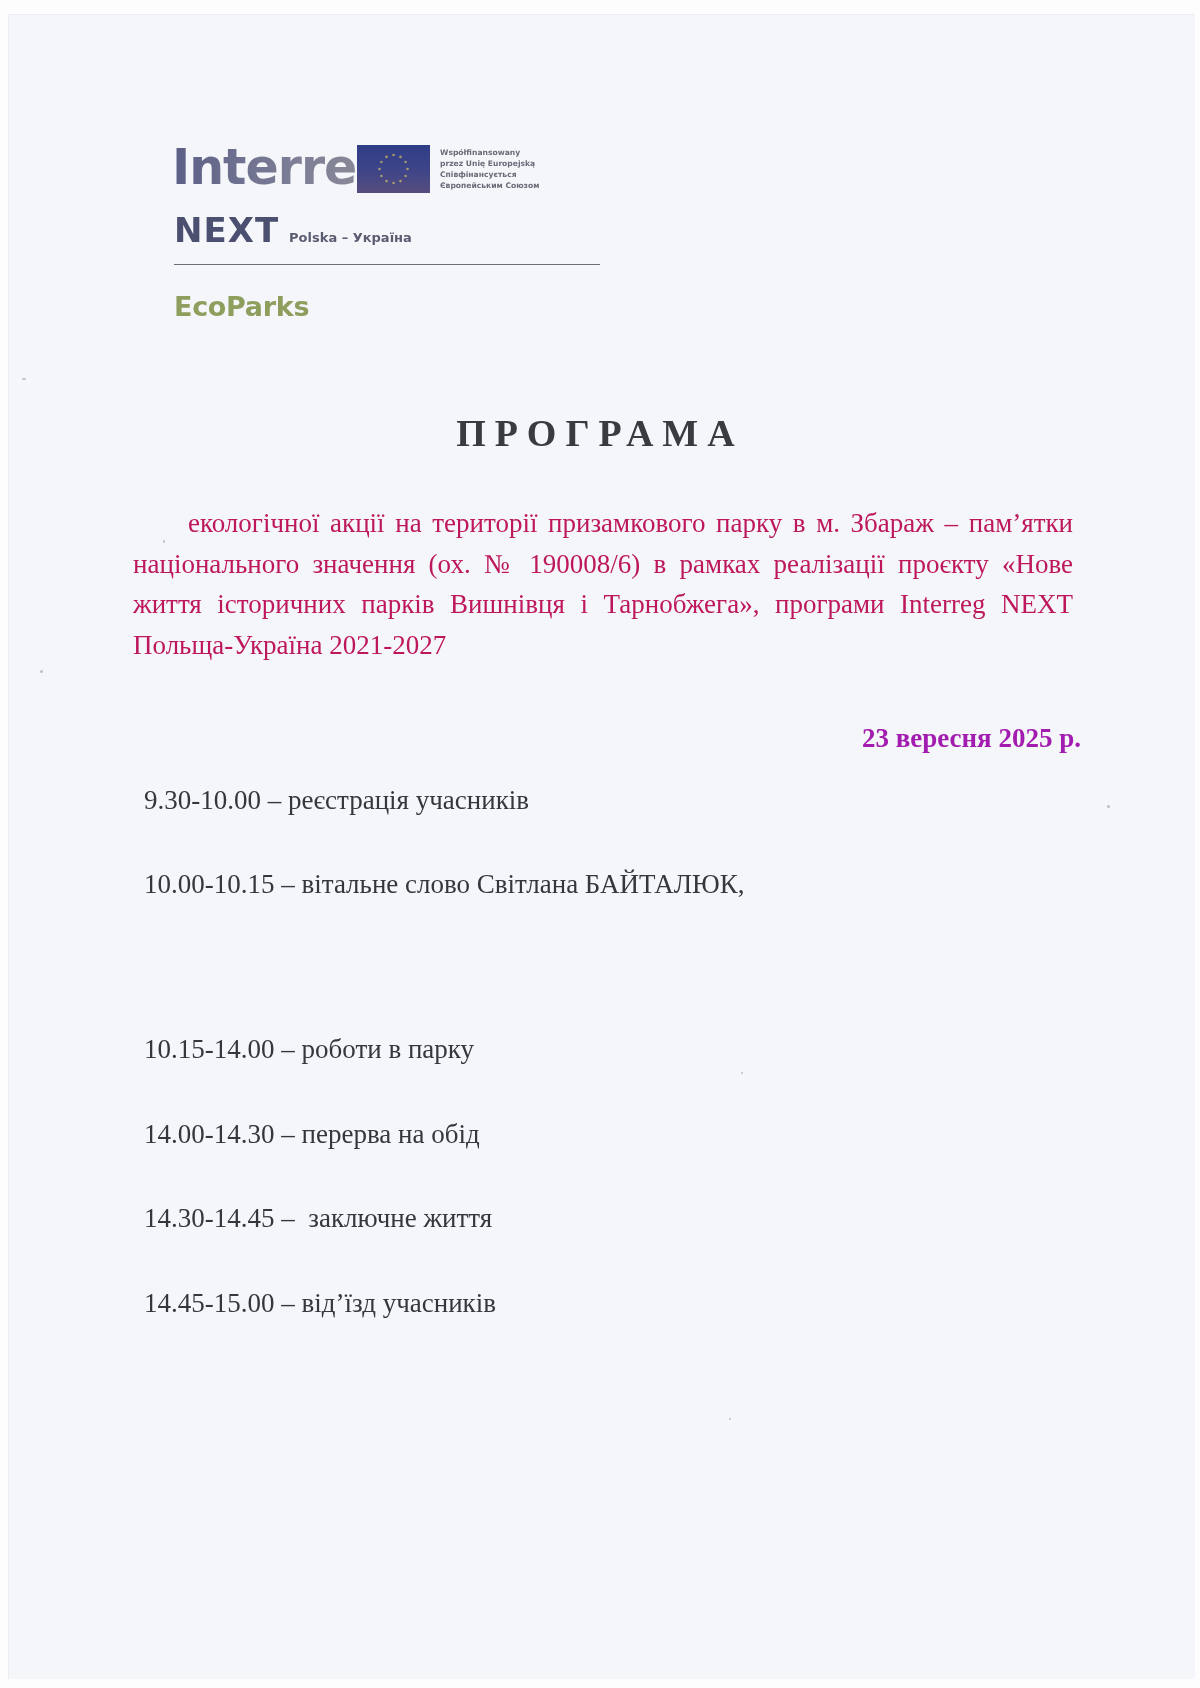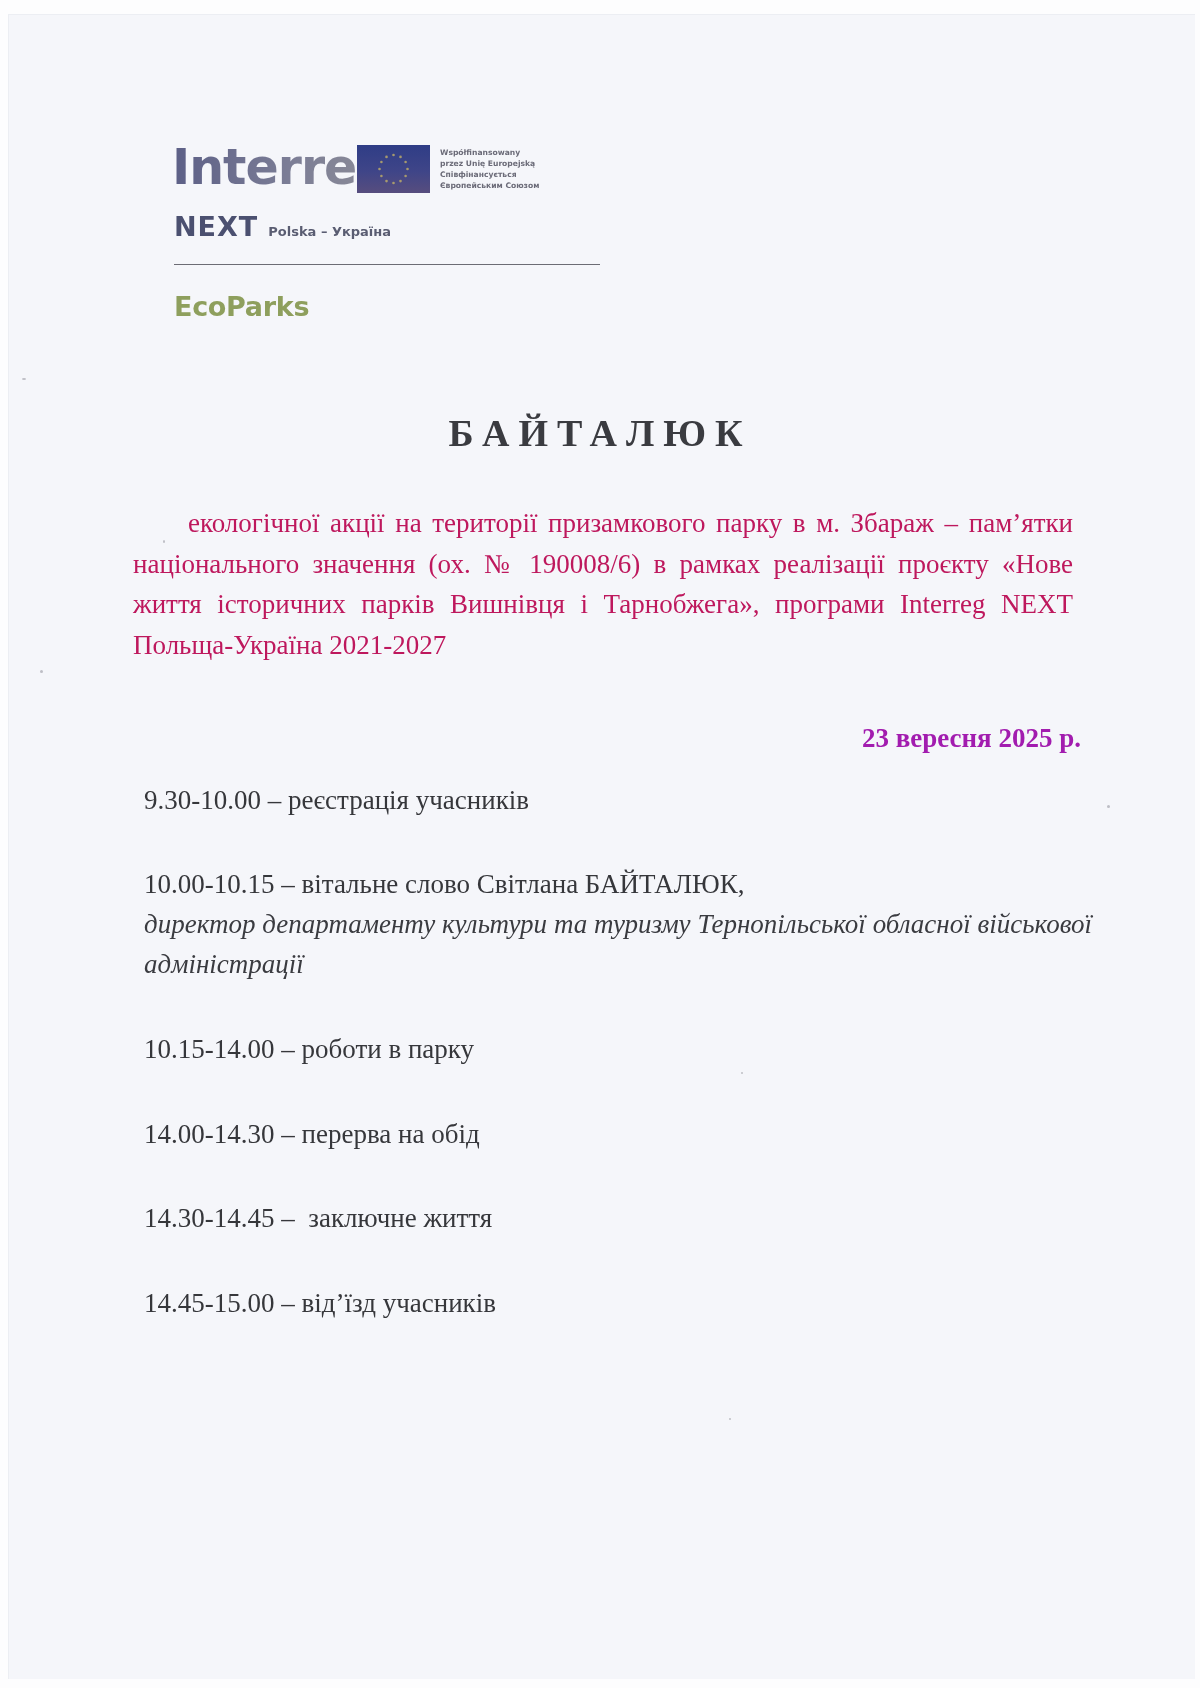--- a/index.html
+++ b/index.html
@@ -65,21 +65,21 @@
     .next-row {
       position: absolute;
       left: 174px;
       top: 213px;
       white-space: nowrap;
       line-height: 1;
     }
     .next-word {
       font-family: "DejaVu Sans", "Liberation Sans", sans-serif;
       font-weight: bold;
-      font-size: 27px;
+      font-size: 34px;
       letter-spacing: 1px;
       color: #4b5070;
       vertical-align: baseline;
     }
     .next-sub {
       font-family: "DejaVu Sans", "Liberation Sans", sans-serif;
       font-weight: bold;
       font-size: 13px;
       color: #5a5d72;
       margin-left: 10px;
@@ -217,34 +217,33 @@
 
   <div class="next-row">
     <span class="next-word">NEXT</span><span class="next-sub">Polska – Україна</span>
   </div>
 
   <div class="logo-rule"></div>
 
   <div class="ecoparks-word">EcoParks</div>
 </div>
 
-<div class="doc-title">БАЙТАЛЮК</div>
+<div class="doc-title">ПРОГРАМА</div>
 
 <div class="intro">екологічної акції на території призамкового парку в м. Збараж – пам’ятки національного значення (ох. № 190008/6) в рамках реалізації проєкту «Нове життя історичних парків Вишнівця і Тарнобжега», програми Interreg NEXT Польща-Україна 2021-2027</div>
 
 <div class="event-date">23 вересня 2025 р.</div>
 
 <div class="schedule">
   <div class="sched-item i0">
     <span class="sched-time">9.30-10.00</span><span class="sched-sep"> – </span><span>реєстрація учасників</span>
   </div>
 
   <div class="sched-item i1">
     <span class="sched-time">10.00-10.15</span><span class="sched-sep"> – </span><span>вітальне слово Світлана БАЙТАЛЮК,</span>
-    <span class="sched-role">директор департаменту культури та туризму Тернопільської обласної військової адміністрації</span>
   </div>
 
   <div class="sched-item i2">
     <span class="sched-time">10.15-14.00</span><span class="sched-sep"> – </span><span>роботи в парку</span>
   </div>
 
   <div class="sched-item i3">
     <span class="sched-time">14.00-14.30</span><span class="sched-sep"> – </span><span>перерва на обід</span>
   </div>
 

